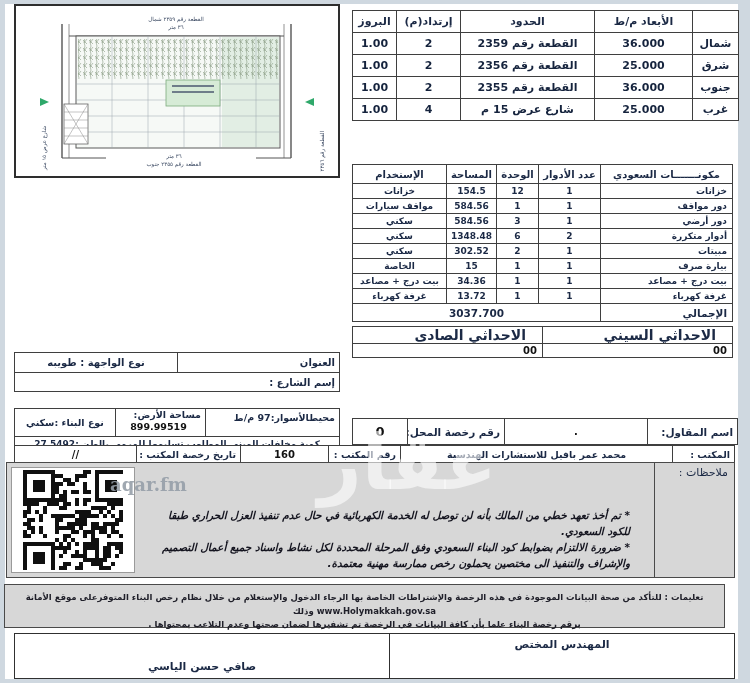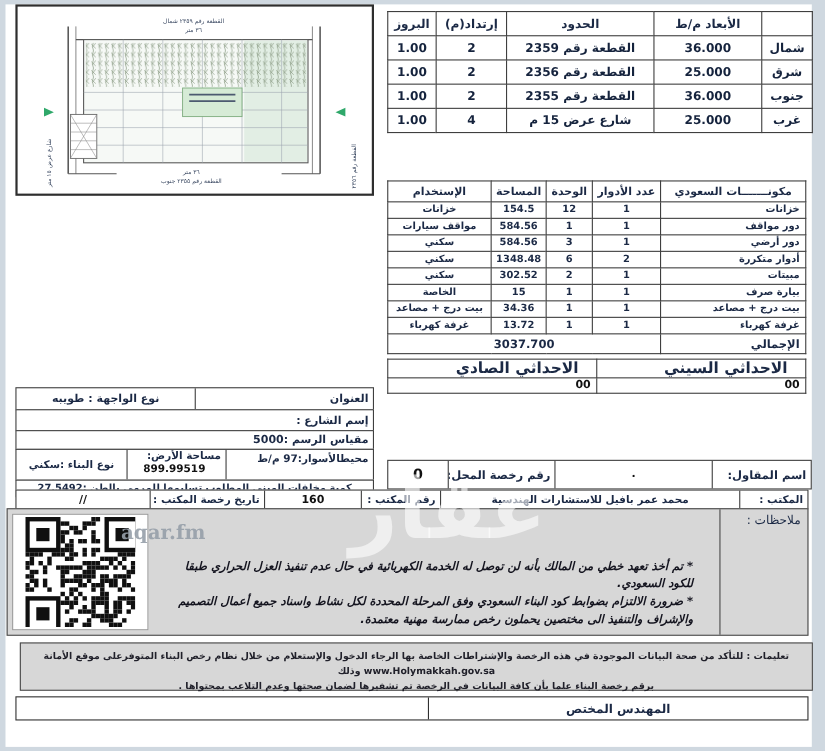--- a/index.html
+++ b/index.html
@@ -243,23 +243,20 @@
       </tr>
     </tbody>
   </table>
 
   <div class="abs info-row" style="left:14px;top:352px;width:326px;height:21px;">
     <div class="info-cell bl" style="width:162px;justify-content:flex-start;padding-right:4px;font-size:10px;">العنوان</div>
     <div class="info-cell" style="flex:1;justify-content:center;font-size:10px;">نوع الواجهة : طويبه</div>
   </div>
   <div class="abs info-row" style="left:14px;top:372px;width:326px;height:20px;">
     <div class="info-cell" style="flex:1;justify-content:flex-start;padding-right:4px;font-size:10px;">إسم الشارع :</div>
-  </div>
-  <div class="abs info-row" style="left:14px;top:391px;width:326px;height:18px;">
-    <div class="info-cell" style="flex:1;justify-content:flex-start;padding-right:4px;font-size:10px;">مقياس الرسم :5000</div>
   </div>
   <div class="abs info-row" style="left:14px;top:408px;width:326px;height:29px;">
     <div class="info-cell bl" style="width:134px;justify-content:flex-start;padding-right:4px;font-size:9.5px;align-items:flex-start;padding-top:3px;">محيطالأسوار:97 م/ط</div>
     <div class="info-cell bl" style="width:90px;font-size:9.5px;white-space:normal;display:block;padding-right:4px;line-height:12px;">
       <span>مساحة الأرض:</span><br>
       <span style="display:block;text-align:center;color:#111;">899.99519</span>
     </div>
     <div class="info-cell" style="flex:1;justify-content:center;font-size:9.5px;">نوع البناء :سكني</div>
   </div>
   <div class="abs info-row" style="left:14px;top:436px;width:326px;height:16px;">
@@ -499,24 +496,28 @@
           <rect x="2" y="74" width="28" height="28" fill="none" stroke="#101010" stroke-width="4"></rect>
           <rect x="10" y="82" width="12" height="12" fill="#101010"></rect>
         </svg>
     </div>
     <div class="abs notes-text" style="right:104px;left:140px;top:44px;font-style:italic;">
       <div>* تم أخذ تعهد خطي من المالك بأنه لن توصل له الخدمة الكهربائية في حال عدم تنفيذ العزل الحراري طبقا للكود السعودي.</div>
       <div>* ضرورة الالتزام بضوابط كود البناء السعودي وفق المرحلة المحددة لكل نشاط واسناد جميع أعمال التصميم والإشراف والتنفيذ الى مختصين يحملون رخص ممارسة مهنية معتمدة.</div>
     </div>
   </div>
 
-  <div class="abs gray-box instr-text" style="left:18px;top:584px;width:721px;height:44px;padding:6px 10px;">
+  <div class="abs gray-box instr-text" style="left:4px;top:584px;width:721px;height:44px;padding:6px 10px;">
     <div>تعليمات : للتأكد من صحة البيانات الموجودة في هذه الرخصة والإشتراطات الخاصة بها الرجاء الدخول والإستعلام من خلال نظام رخص البناء المتوفرعلى موقع الأمانة www.Holymakkah.gov.sa  وذلك</div>
     <div>برقم رخصة البناء علما بأن كافة البيانات  في الرخصة تم تشفيرها لضمان صحتها وعدم التلاعب بمحتواها .</div>
   </div>
 
   <div class="abs footer-row" style="left:14px;top:633px;width:721px;height:22px;">
     <div class="footer-cell" style="width:345px;border-left:1px solid #303030;">المهندس المختص</div>
+  </div>
+  <div class="abs footer-row" style="left:14px;top:654px;width:721px;height:25px;border-top:none;">
+    <div class="footer-cell" style="width:345px;border-left:1px solid #303030;"></div>
+    <div class="footer-cell" style="flex:1;">صافي حسن الياسي</div>
   </div>
 
   <div class="wm-ar">عقار</div>
   <div class="wm-latin">aqar.fm</div>
 </div>
 
 </body></html>

